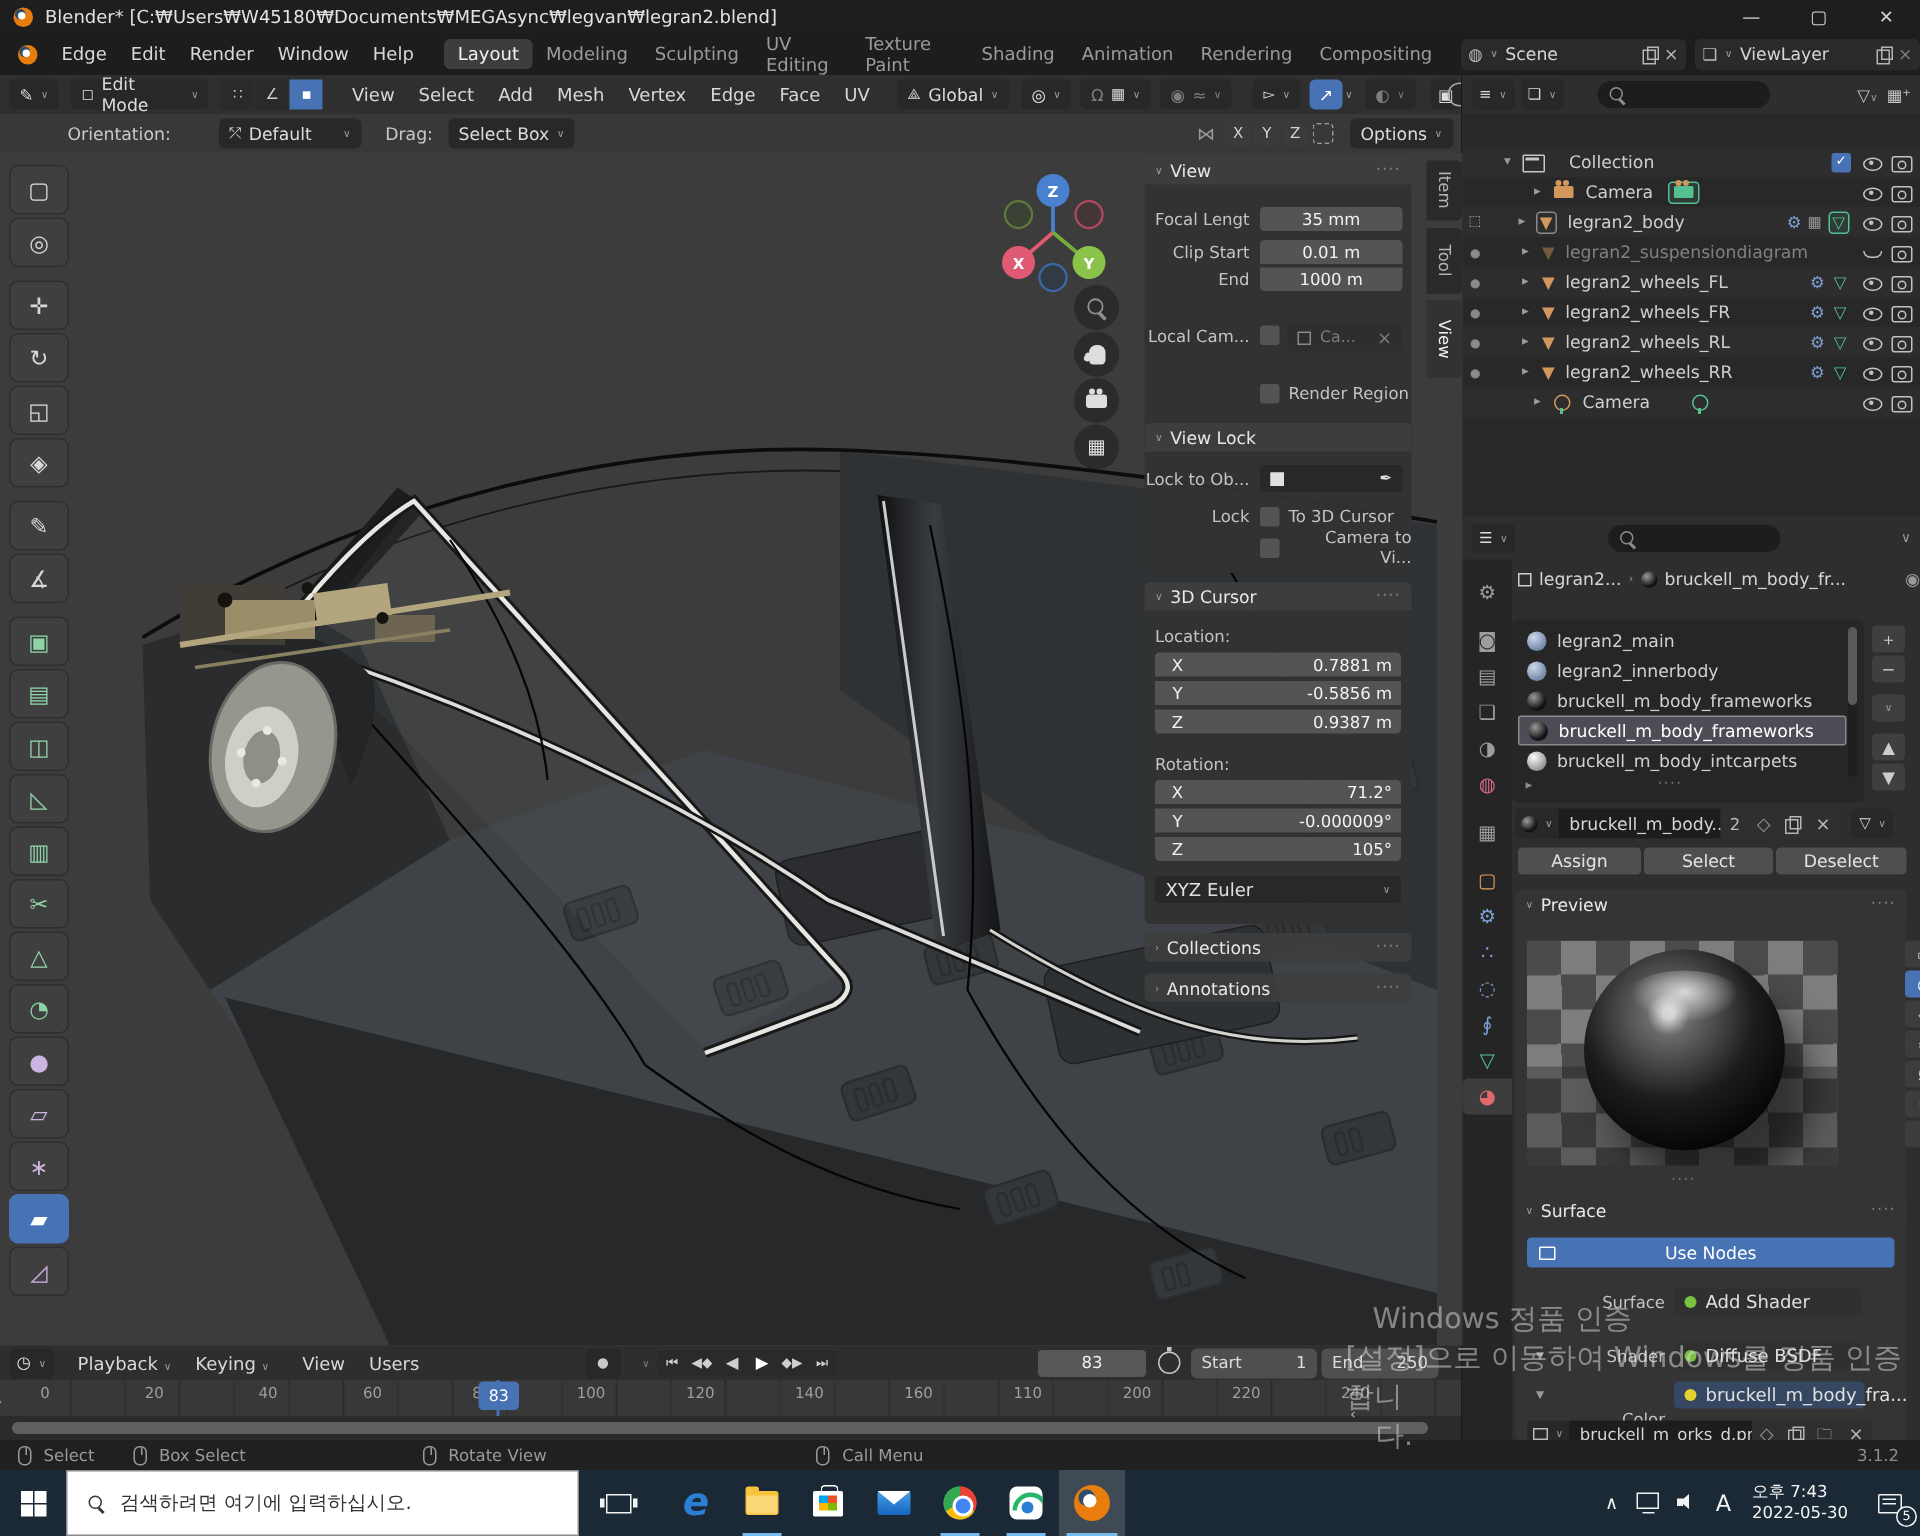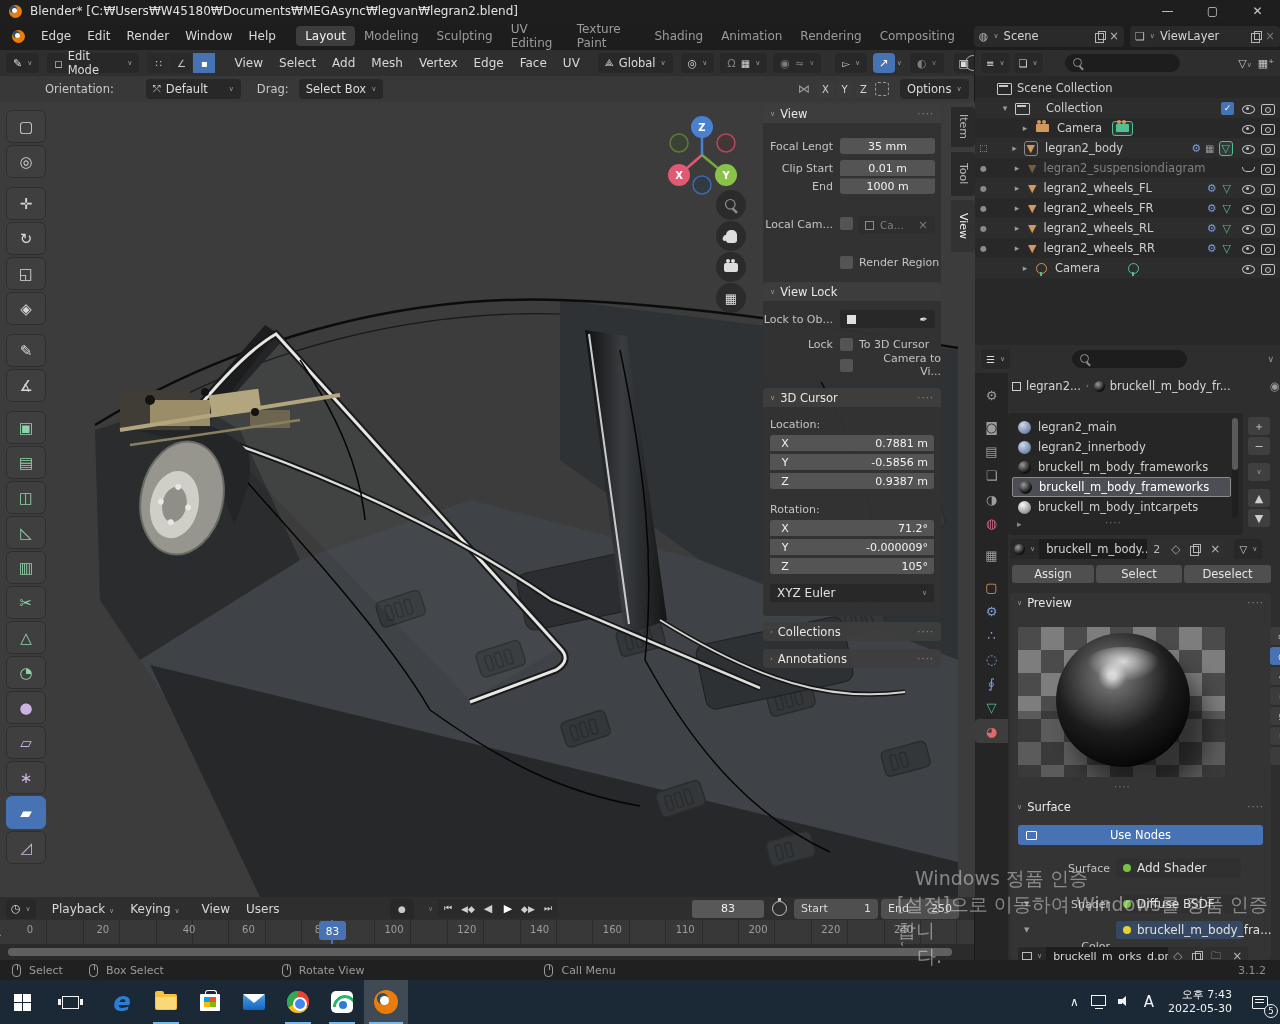--- a/index.html
+++ b/index.html
@@ -602,25 +602,20 @@
       <span>Annotations</span>
       <span class="grip">····</span>
   </div>
 
   <div class="nptab" style="top:5px;height:40px">Item</div>
   <div class="nptab" style="top:50px;height:44px">Tool</div>
   <div class="nptab active" style="top:98px;height:52px">View</div>
 </div>
 
 <div class="abs" id="outliner">
-  <div class="olrow" style="top:2px">
-    <span style="width:22px"></span>
-      <span class="i-colbox"></span>
-    <span style="margin-left:7px">Scene Collection</span>
-  </div>
   <div class="olrow alt" style="top:22px">
     <span style="width:25px"></span>
       <span class="olarrow">▾</span>
     <span class="i-colbox" style="margin-left:5px"></span>
     <span style="margin-left:18px;flex:1">Collection</span>
     <span class="i-check">✓</span>
     <span class="i-eye" style="margin-left:7px"></span>
     <span class="i-cam" style="margin:0 6px 0 5px"></span>
   </div>
   <div class="olrow" style="top:42px">
@@ -950,21 +945,21 @@
     <span class="tick" style="left: 888.6px;">240</span>
     <span class="tick" style="left: 815.8px;">220</span>
     <span class="tick" style="left: 743px;">200</span>
     <span class="tick" style="left: 670.2px;">110</span>
     <span class="tick" style="left: 597.4px;">160</span>
     <span class="tick" style="left: 524.6px;">140</span>
     <span class="tick" style="left: 451.8px;">120</span>
     <span class="tick" style="left: 379px;">100</span>
     <span class="tick" style="left: 306.2px;">80</span>
     <span class="tick" style="left: 233.4px;">60</span>
-    <span class="tick" style="left: 174px;">40</span>
+    <span class="tick" style="left: 155px; text-align: right;">40</span>
     <span class="tick" style="left: 87.8px;">20</span>
     <span class="tick" style="left: 15px;">0</span>
   <div style="position:absolute;left:331px;top:0;width:2px;height:40px;background:#4772b3"></div>
   <div style="position:absolute;left:319px;top:1px;width:27px;height:19px;background:#4772b3;border-radius:3px;color:#fff;font-size:10.5px;display:flex;align-items:center;justify-content:center">
       <span>83</span>
     </div>
 </div>
 <div class="abs" id="tlchan">
   <div style="position:absolute;left:8px;top:4px;width:944px;height:8px;background:#3a3a3a;border-radius:4px">
     <div style="width:100%;height:8px;background:#606060;border-radius:4px"></div>
@@ -987,20 +982,24 @@
 
 <div class="abs" id="taskbar">
   <div class="tbicon">
       <span class="winlogo">
         <span></span>
         <span></span>
         <span></span>
         <span></span>
       </span>
     </div>
+  <div style="width:342px;height:44px;background:#fff;display:flex;align-items:center;border:1px solid #8a8a8a">
+    <span class="i-search" style="margin:0 10px 0 14px;filter:brightness(0.4)"></span>
+    <span style="color:#333;font-size:13px">검색하려면 여기에 입력하십시오.</span>
+  </div>
   <div class="tbicon" style="margin-left:4px">
     <span style="width:17px;height:13px;border:1.5px solid #f2f2f2;position:relative">
         <span style="position:absolute;left:-5px;top:2px;width:3px;height:6px;background:#f2f2f2"></span>
         <span style="position:absolute;right:-5px;top:2px;width:3px;height:6px;background:#f2f2f2"></span>
       </span>
   </div>
   <div class="tbicon" style="margin-left:8px">
       <span class="edge-e">e</span>
     </div>
   <div class="tbicon">
@@ -1023,21 +1022,21 @@
     </div>
   <div class="tbicon" style="background:rgba(255,255,255,.16)">
       <span class="blico"></span>
       <span class="runline" style="left:5px;width:34px"></span>
     </div>
   <div style="margin-left:auto" class="row">
     <span class="trayic">∧</span>
     <span class="trayic"><span class="i-net"></span></span>
     <span class="trayic"><span class="i-spk"></span></span>
     <span class="trayic" style="font-size:15px">A</span>
-    <span style="text-align:right;font-size:11px;line-height:14px;color:#f2f2f2;padding:0 8px">
+    <span style="text-align:left;font-size:11px;line-height:14px;color:#f2f2f2;padding:0 8px">
       <span>오후 7:43</span><br>
       <span>2022-05-30</span>
     </span>
     <span style="position:relative;width:40px;height:44px;display:flex;align-items:center;justify-content:center">
       <span style="width:16px;height:13px;border:1.5px solid #f2f2f2;border-radius:1px;position:relative">
           <span style="position:absolute;left:2px;top:2px;width:9px;height:1.5px;background:#f2f2f2"></span>
           <span style="position:absolute;left:2px;top:5px;width:9px;height:1.5px;background:#f2f2f2"></span>
         </span>
       <span style="position:absolute;right:2px;bottom:6px;width:14px;height:14px;border-radius:50%;background:#1b2835;border:1px solid #f2f2f2;color:#fff;font-size:8.5px;display:flex;align-items:center;justify-content:center">5</span>
     </span>

